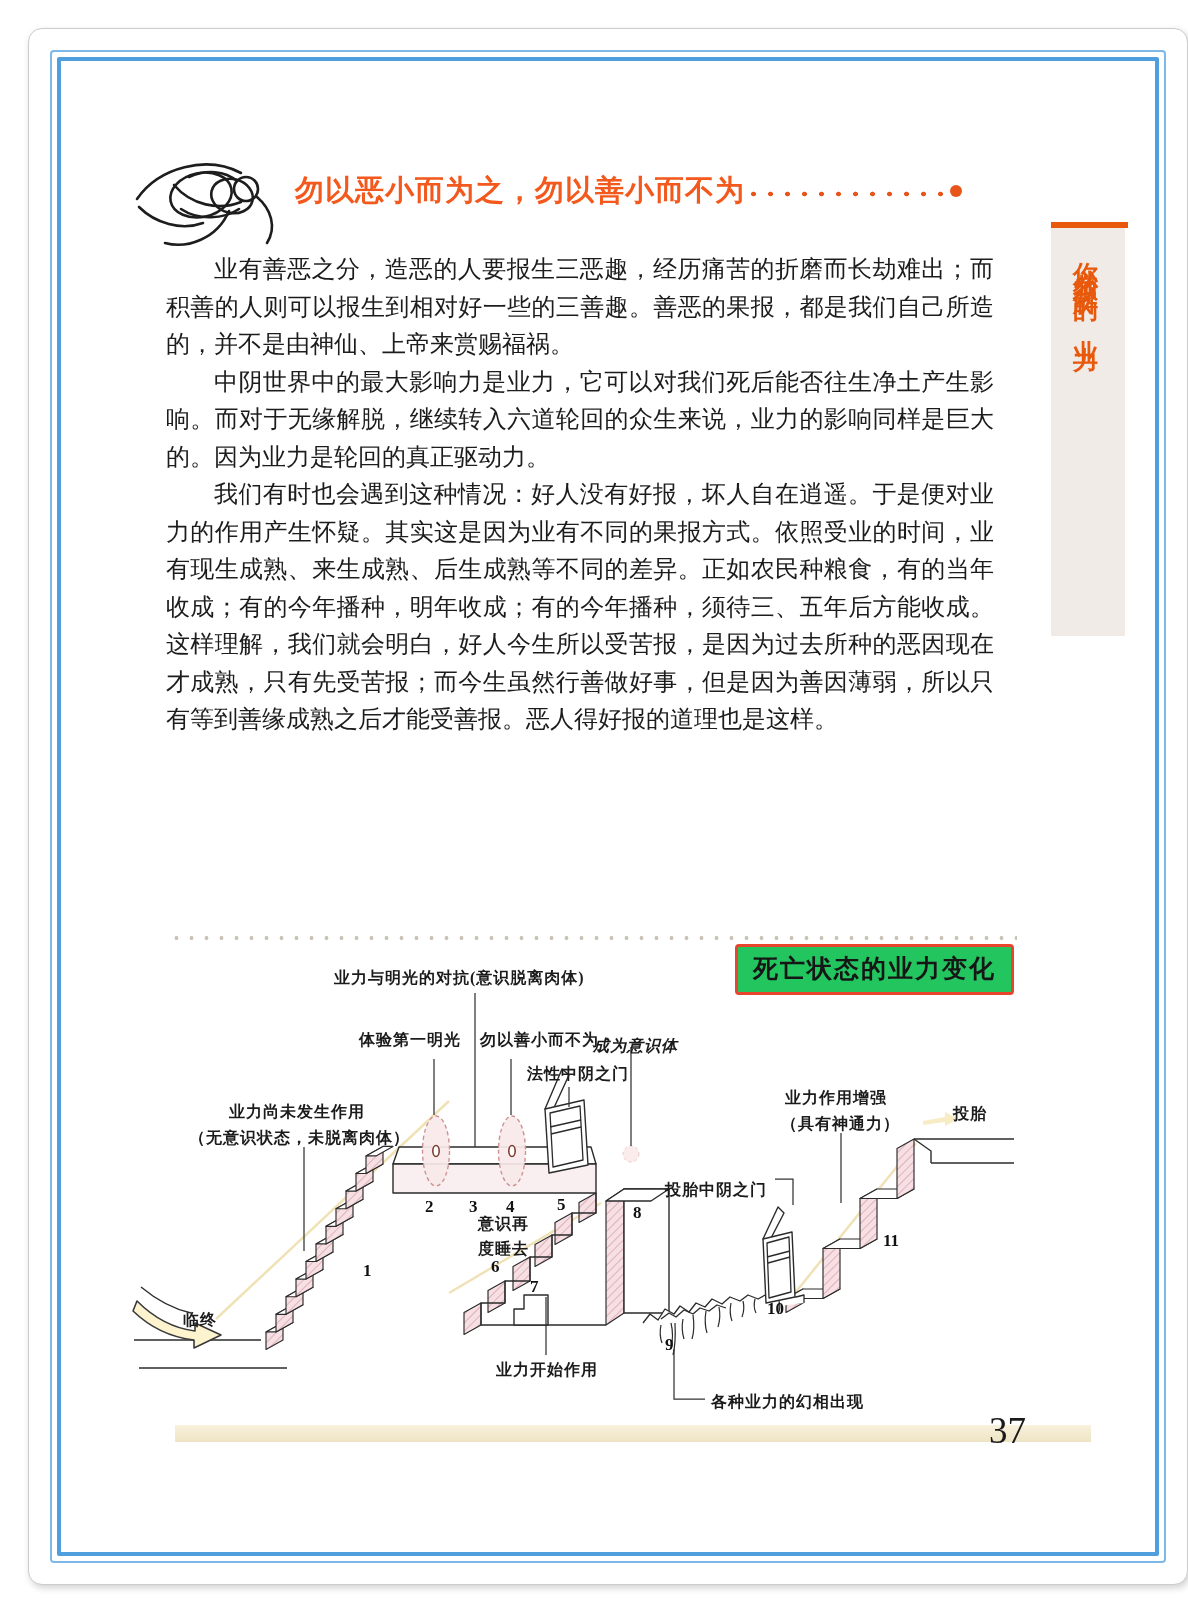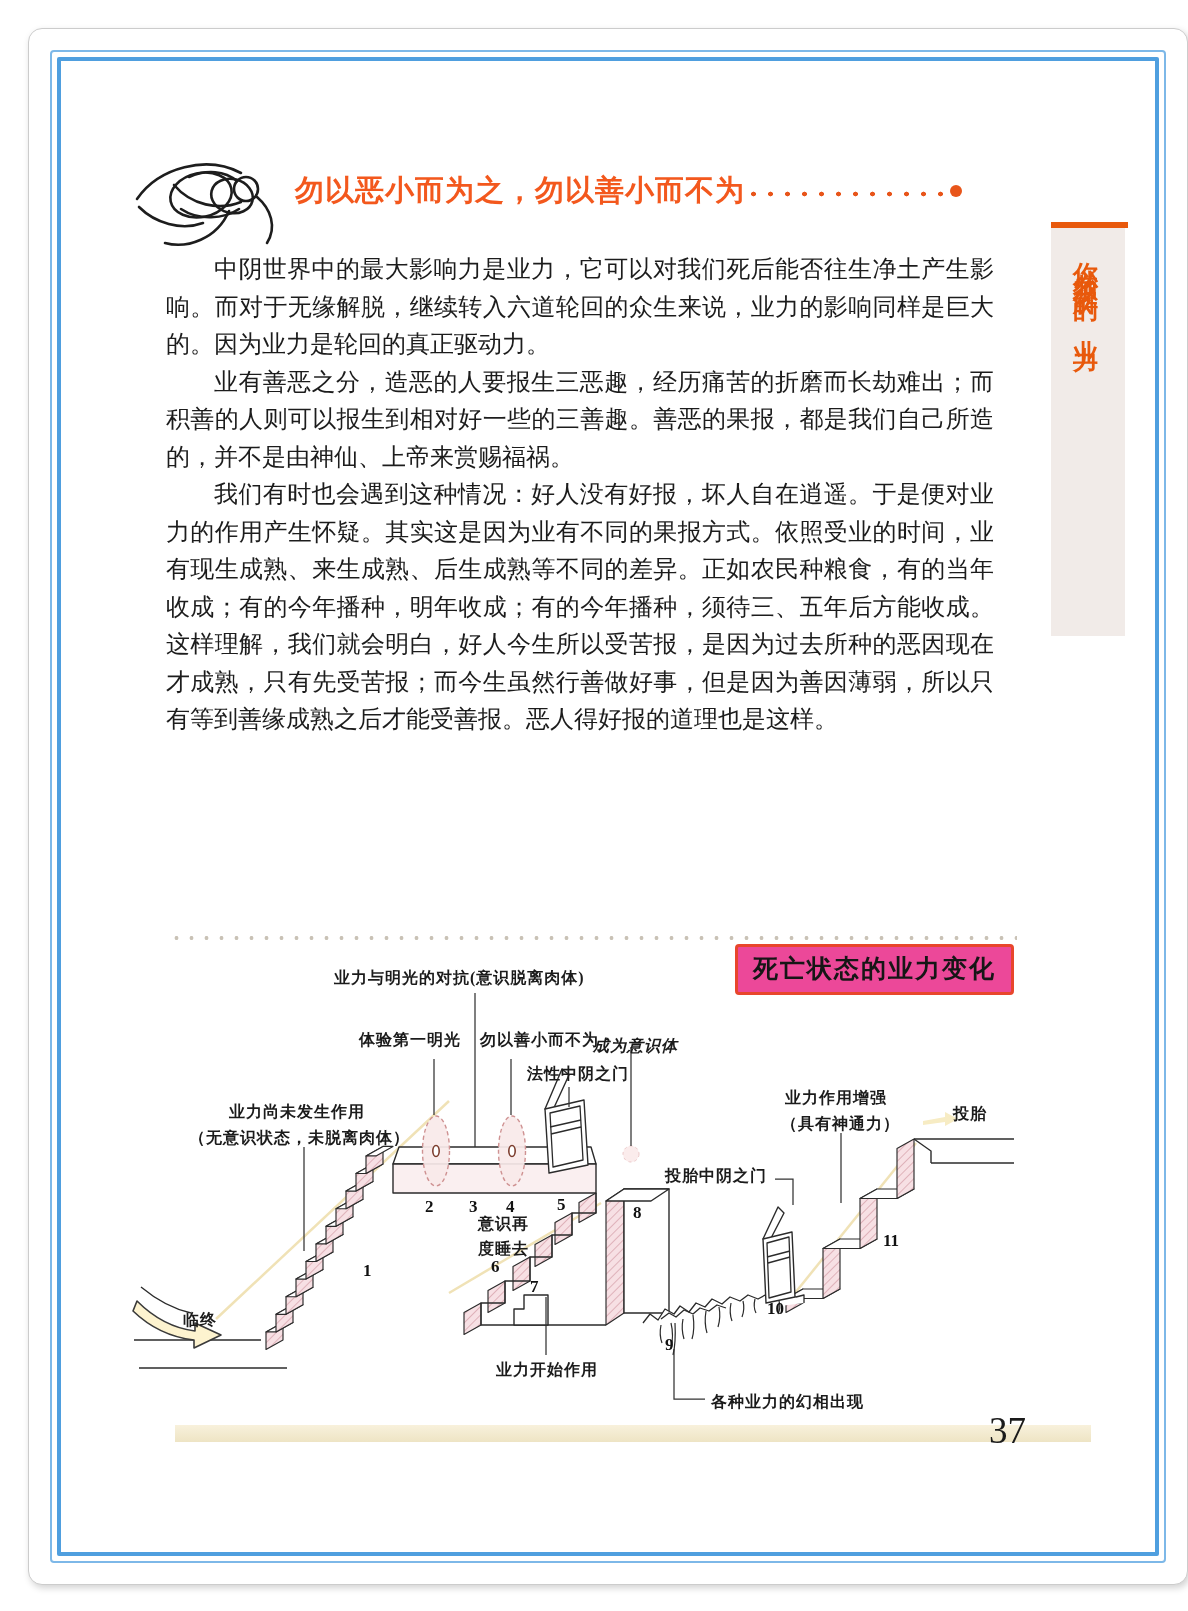--- a/index.html
+++ b/index.html
@@ -39,21 +39,21 @@
   .dotted-rule{
     left:140px;top:906px;width:848px;height:6px;
     background-image:radial-gradient(circle,#c9c2b6 1.7px,rgba(0,0,0,0) 2.2px);
     background-size:15px 6px;background-repeat:repeat-x;
   }
   
   .diagram{left:102px;top:922px;width:885px;height:465px;}
   .diagram svg{position:absolute;left:0;top:0;}
   .diag-title{
     position:absolute;left:604px;top:-7px;padding:5px 15px 7px 15px;
-    background:#ec4899;border:3px solid #e8462c;border-radius:4px;
+    background:#22c55e;border:3px solid #e8462c;border-radius:4px;
     font-family:Liberation Mono, monospace;font-weight:700;
     font-size:25px;color:#161616;letter-spacing:2px;white-space:nowrap;
   }
   .diag-label{
     position:absolute;font-size:16px;color:#1b1b1b;white-space:pre-line;
     font-weight:600;letter-spacing:1px;line-height:25px;
   }
   .diag-num{
     position:absolute;font-size:17px;font-weight:700;color:#111;
     font-family:"Liberation Serif","DejaVu Serif",serif;
@@ -103,22 +103,22 @@
   <div class="abs main-title">勿以恶小而为之，勿以善小而不为</div>
   <div class="abs title-dots"></div>
   <div class="abs dot-end"></div>
 
   <div class="abs side-bar"></div>
   <div class="abs side-strip">
     <span class="side-text">你必须了解的·业力</span>
   </div>
 
   <div class="abs article">
+    <p>业有善恶之分，造恶的人要报生三恶趣，经历痛苦的折磨而长劫难出；而积善的人则可以报生到相对好一些的三善趣。善恶的果报，都是我们自己所造的，并不是由神仙、上帝来赏赐福祸。</p>
     <p>中阴世界中的最大影响力是业力，它可以对我们死后能否往生净土产生影响。而对于无缘解脱，继续转入六道轮回的众生来说，业力的影响同样是巨大的。因为业力是轮回的真正驱动力。</p>
-    <p>业有善恶之分，造恶的人要报生三恶趣，经历痛苦的折磨而长劫难出；而积善的人则可以报生到相对好一些的三善趣。善恶的果报，都是我们自己所造的，并不是由神仙、上帝来赏赐福祸。</p>
     <p>我们有时也会遇到这种情况：好人没有好报，坏人自在逍遥。于是便对业力的作用产生怀疑。其实这是因为业有不同的果报方式。依照受业的时间，业有现生成熟、来生成熟、后生成熟等不同的差异。正如农民种粮食，有的当年收成；有的今年播种，明年收成；有的今年播种，须待三、五年后方能收成。这样理解，我们就会明白，好人今生所以受苦报，是因为过去所种的恶因现在才成熟，只有先受苦报；而今生虽然行善做好事，但是因为善因薄弱，所以只有等到善缘成熟之后才能受善报。恶人得好报的道理也是这样。</p>
   </div>
 
   <div class="abs dotted-rule"></div>
 
   <div class="abs diagram">
     <svg id="diag-svg" width="885" height="465" viewBox="0 0 885 465">
       <defs>
         <pattern id="hatch" width="6" height="6" patternUnits="userSpaceOnUse" patternTransform="rotate(45)">
           <rect width="6" height="6" fill="#f7e0e4"></rect>
@@ -258,21 +258,21 @@
     <div class="diag-label" style="left:203px;top:14px;">业力与明光的对抗(意识脱离肉体)</div>
     <div class="diag-label" style="left:462px;top:82px;font-style:italic;">成为意识体</div>
     <div class="diag-label" style="left:228px;top:76px;">体验第一明光</div>
     <div class="diag-label" style="left:349px;top:76px;">勿以善小而不为</div>
     <div class="diag-label" style="left:396px;top:110px;">法性中阴之门</div>
     <div class="diag-label" style="left:98px;top:148px;">业力尚未发生作用</div>
     <div class="diag-label" style="left:58px;top:174px;text-align:center;">（无意识状态，未脱离肉体）</div>
     <div class="diag-label" style="left:654px;top:134px;">业力作用增强</div>
     <div class="diag-label" style="left:650px;top:160px;">（具有神通力）</div>
     <div class="diag-label" style="left:822px;top:150px;">投胎</div>
-    <div class="diag-label" style="left:534px;top:212px;">投胎中阴之门</div>
+    <div class="diag-label" style="left:534px;top:226px;">投胎中阴之门</div>
     <div class="diag-label" style="left:347px;top:260px;">意识再
 度睡去</div>
     <div class="diag-label" style="left:365px;top:406px;">业力开始作用</div>
     <div class="diag-label" style="left:580px;top:438px;">各种业力的幻相出现</div>
     <div class="diag-label" style="left:52px;top:356px;">临终</div>
 
     <span class="diag-num" style="left:232px;top:310px;">1</span>
     <span class="diag-num" style="left:294px;top:246px;">2</span>
     <span class="diag-num" style="left:338px;top:246px;">3</span>
     <span class="diag-num" style="left:375px;top:246px;">4</span>

